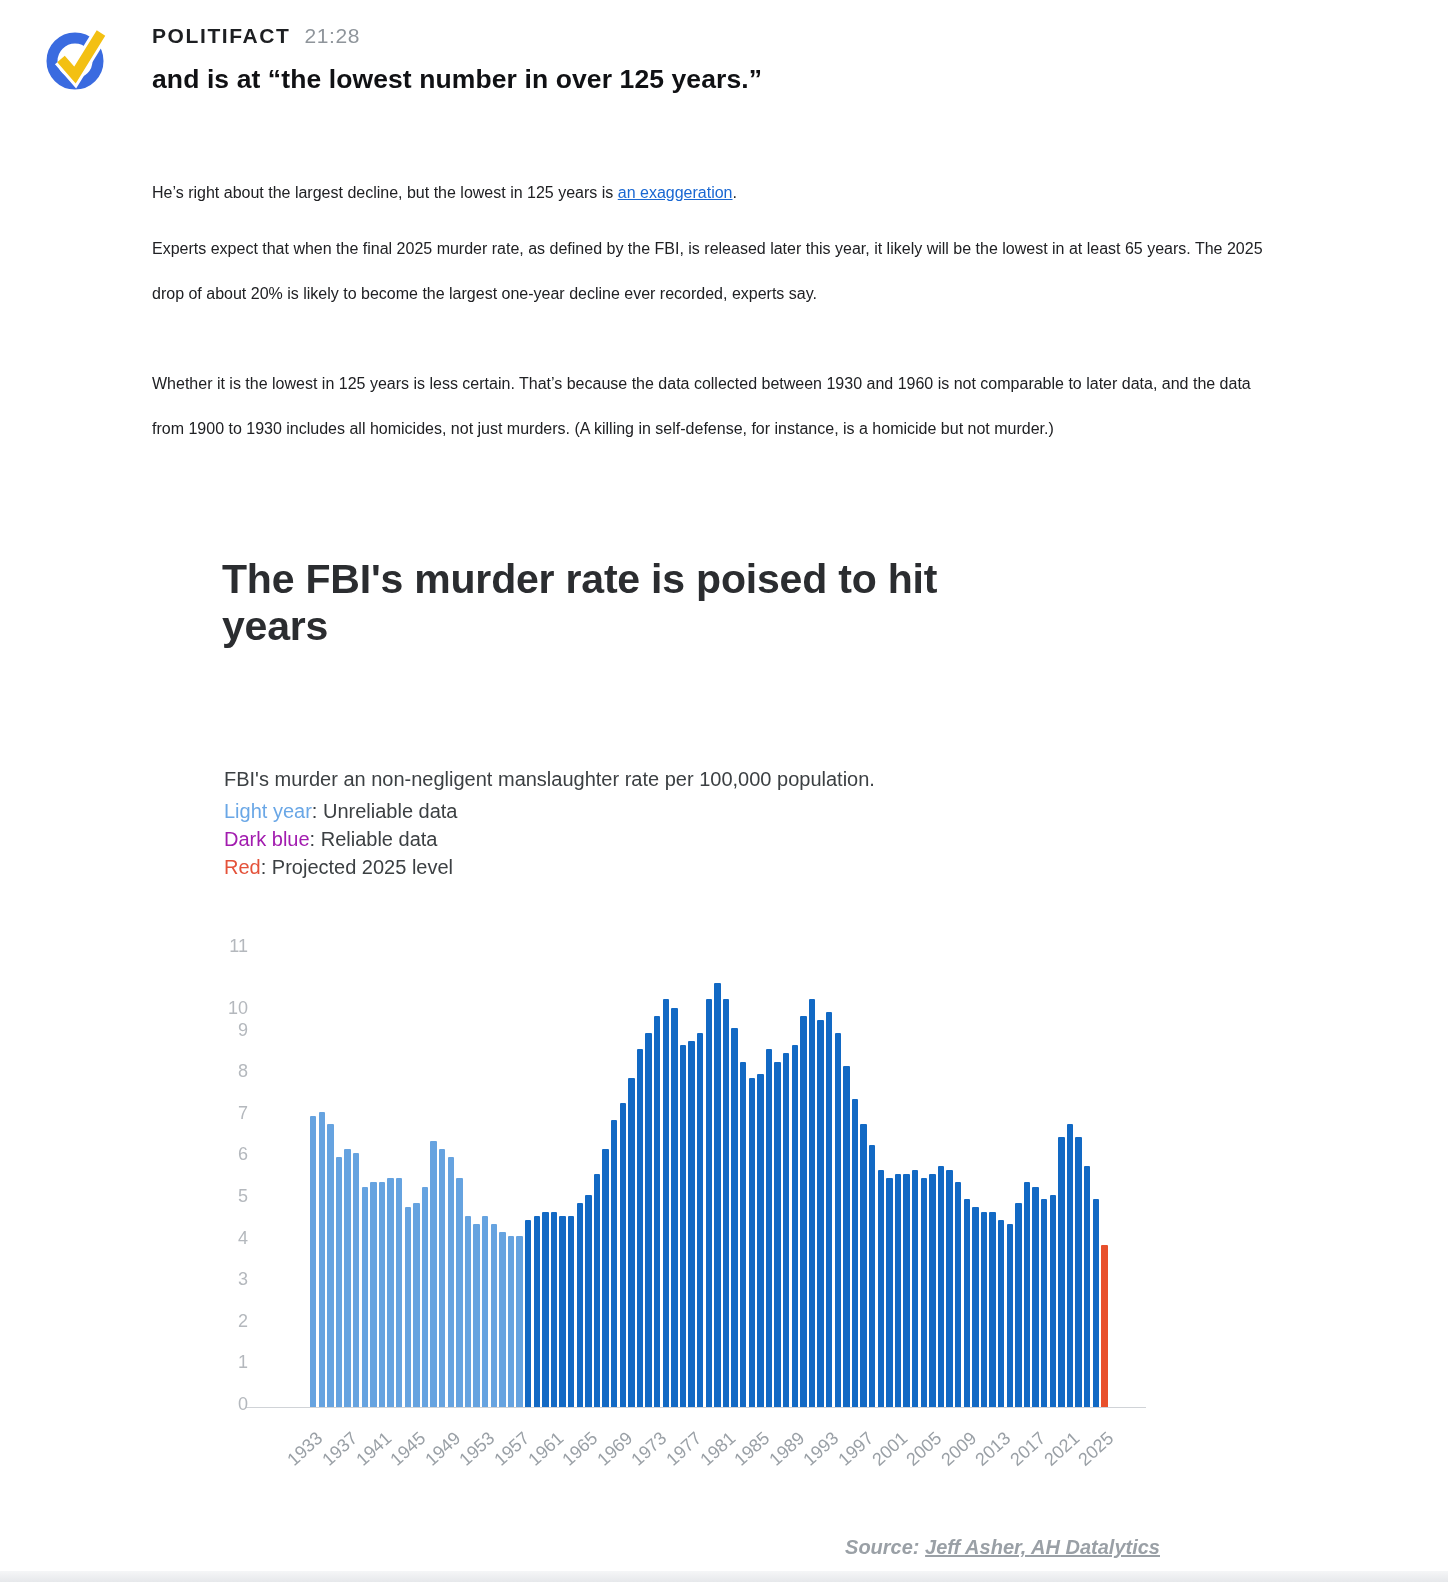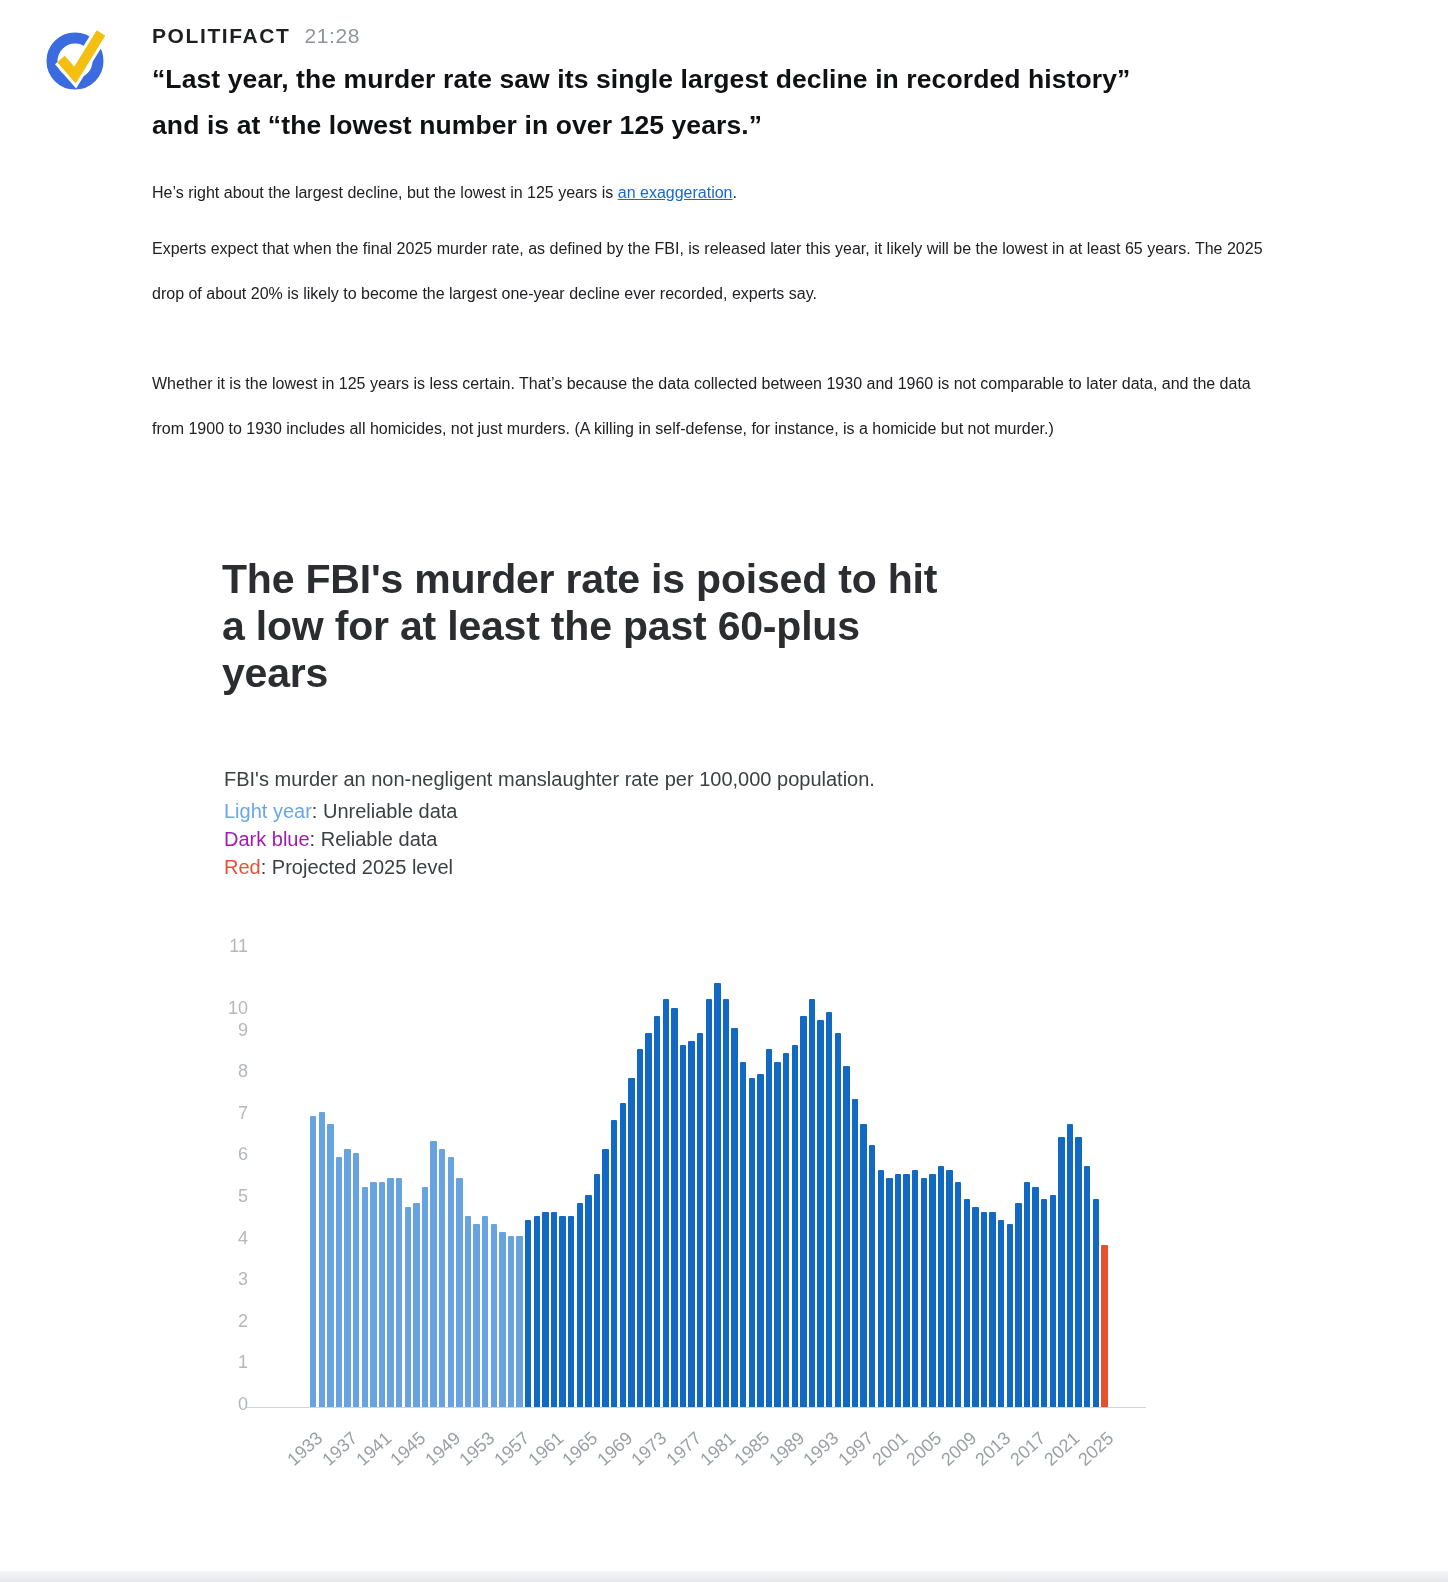--- a/index.html
+++ b/index.html
@@ -54,36 +54,34 @@
       <path d="M15 33 L29 49 L55 7" fill="none" stroke="#ffffff" stroke-width="16"></path>
       <path d="M15 33 L29 49 L55 7" fill="none" stroke="#f3c012" stroke-width="10"></path>
     </svg>
   </div>
 
   <div class="sender-row">
     <span>POLITIFACT</span><span class="timestamp">21:28</span>
   </div>
 
   <div class="headline">
-    <div>“Last year, the murder rate saw its single largest decline in recorded history”</div>
     <div>and is at “the lowest number in over 125 years.”</div>
   </div>
 
   <div class="para para-1">
     <span>He’s right about the largest decline, but the lowest in 125 years is </span><span class="inline-link">an exaggeration</span><span>.</span>
   </div>
 
   <div class="para para-2">Experts expect that when the final 2025 murder rate, as defined by the FBI, is released later this year, it likely will be the lowest in at least 65 years. The 2025 drop of about 20% is likely to become the largest one-year decline ever recorded, experts say.</div>
 
   <div class="para para-3">Whether it is the lowest in 125 years is less certain. That’s because the data collected between 1930 and 1960 is not comparable to later data, and the data from 1900 to 1930 includes all homicides, not just murders. (A killing in self-defense, for instance, is a homicide but not murder.)</div>
 
   <div class="chart">
     <div class="c-title">
       <div>The FBI's murder rate is poised to hit</div>
-      <div>a low for at least the past 60-plus</div>
       <div>years</div>
     </div>
 
     <div class="c-sub">FBI's murder an non-negligent manslaughter rate per 100,000 population.</div>
 
     <div class="legend-row legend-row-0">
       <span class="legend-kw" style="color: rgb(106, 167, 230);">Light year</span><span>: Unreliable data</span>
     </div>
     <div class="legend-row legend-row-1">
       <span class="legend-kw" style="color: #a21caf;">Dark blue</span><span>: Reliable data</span>
@@ -220,16 +218,19 @@
         <div class="xlab" style="left: 553.6px;">1997</div>
         <div class="xlab" style="left: 588px;">2001</div>
         <div class="xlab" style="left: 622.4px;">2005</div>
         <div class="xlab" style="left: 656.8px;">2009</div>
         <div class="xlab" style="left: 691.2px;">2013</div>
         <div class="xlab" style="left: 725.6px;">2017</div>
         <div class="xlab" style="left: 760px;">2021</div>
         <div class="xlab" style="left: 794.4px;">2025</div>
       </div>
 
+    <div class="source">
+      <span>Source: </span><span class="source-link">Jeff Asher, AH Datalytics</span>
+    </div>
   </div>
 
   <div class="bottom-edge"></div>
 </div>
 
 </body></html>

